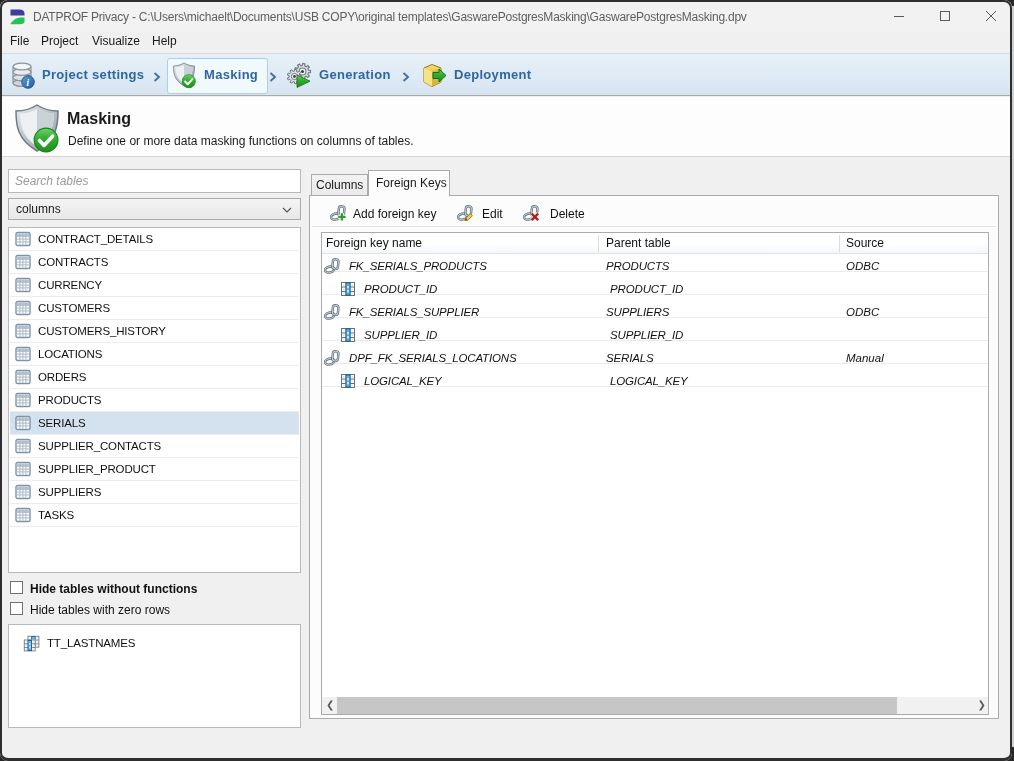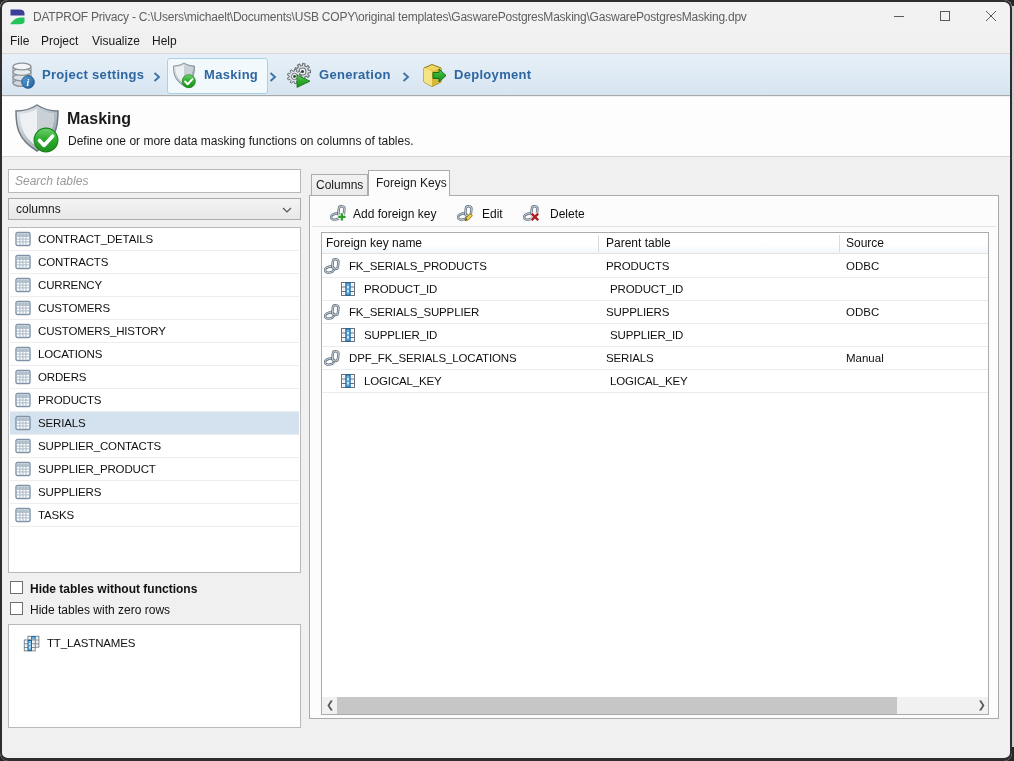--- a/index.html
+++ b/index.html
@@ -53,21 +53,21 @@
 #rpanel { position:absolute; left:309px; top:195px; width:690px; height:524px;
   background:#fcfcfc; border:1px solid #ababab;padding-left:37px; }
 .chainic { position:absolute; top:9px; width:16px; height:16px; }
 .tlbl { position:absolute; top:11px; font-size:12px; color:#111; white-space:nowrap; }
 .rowic { position:absolute; top:3px; width:16px; height:16px; }
 #toolsep { position:absolute; left:2px; top:30px; width:684px; border-top:1px solid #e3e3e3; }
 #fktable { position:absolute; left:11px; top:36px; width:668px; height:483px; background:#fff; border:1px solid #ababab; }
 #fkhead { position:absolute; left:0; top:0; width:666px; height:21px; background:linear-gradient(#ffffff 55%,#f2f7fb); border-bottom:1px solid #e2e2e2; }
 .fkh { position:absolute; top:3px; font-size:12px; color:#111; }
 .fkvline { position:absolute; top:2px; height:17px; border-left:1px solid #dcdcdc; }
-.fkrow { position:absolute; left:0; width:666px; height:23px; border-bottom:1px solid #ebebeb; }
+.fkrow { position:absolute; left:0; width:666px; height:17px; border-bottom:1px solid #ebebeb;font-style:italic; }
 .fkrow .c1 { position:absolute; top:5px; font-size:11.5px; letter-spacing:-0.15px; color:#111; }
 .fkrow .c2 { position:absolute; left:284px; top:5px; font-size:11.5px; letter-spacing:-0.15px; color:#111; }
 .fkrow .c3 { position:absolute; left:524px; top:5px; font-size:11.5px; color:#111; }
 #hscroll { position:absolute; left:0px; top:464px; width:666px; height:17px; background:#f1f1f1; }
 #hthumb { position:absolute; left:15px; top:0; width:560px; height:17px; background:#c6c6c6; }
 .harrow { position:absolute; top:2px; color:#5a5a5a; font-size:10px; }
 
 #statusbar { position:absolute; left:0px; top:738px; width:1012px; height:23px; background:#f0f0f0; border-top:1px solid #b3b3b3; }
 .stxt { position:absolute; top:3px; font-size:12px; color:#1a1a1a; white-space:nowrap; }
 .ssep { position:absolute; top:2px; height:15px; border-left:1px solid #c9c9c9; }

